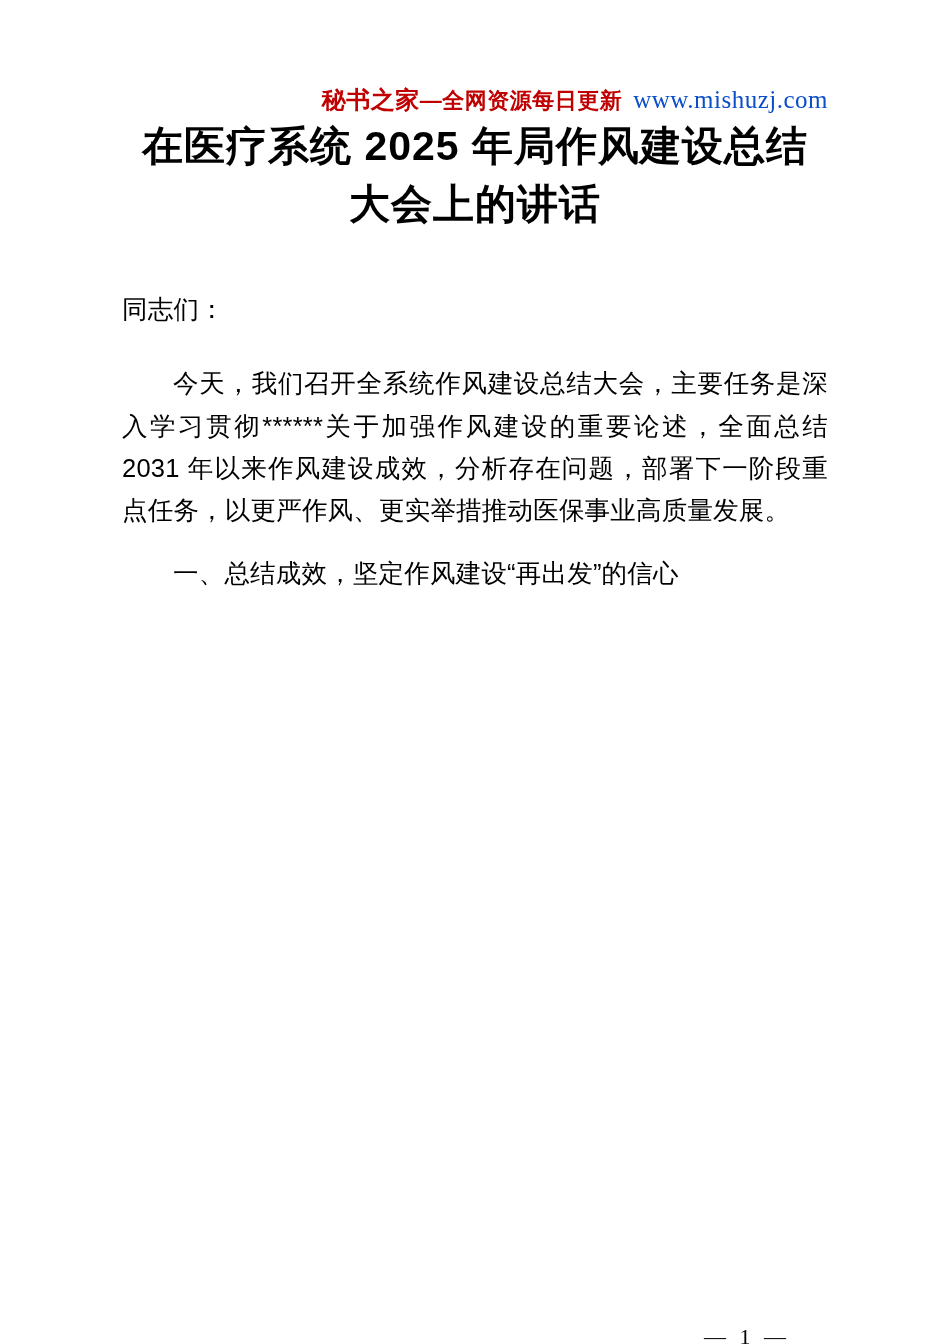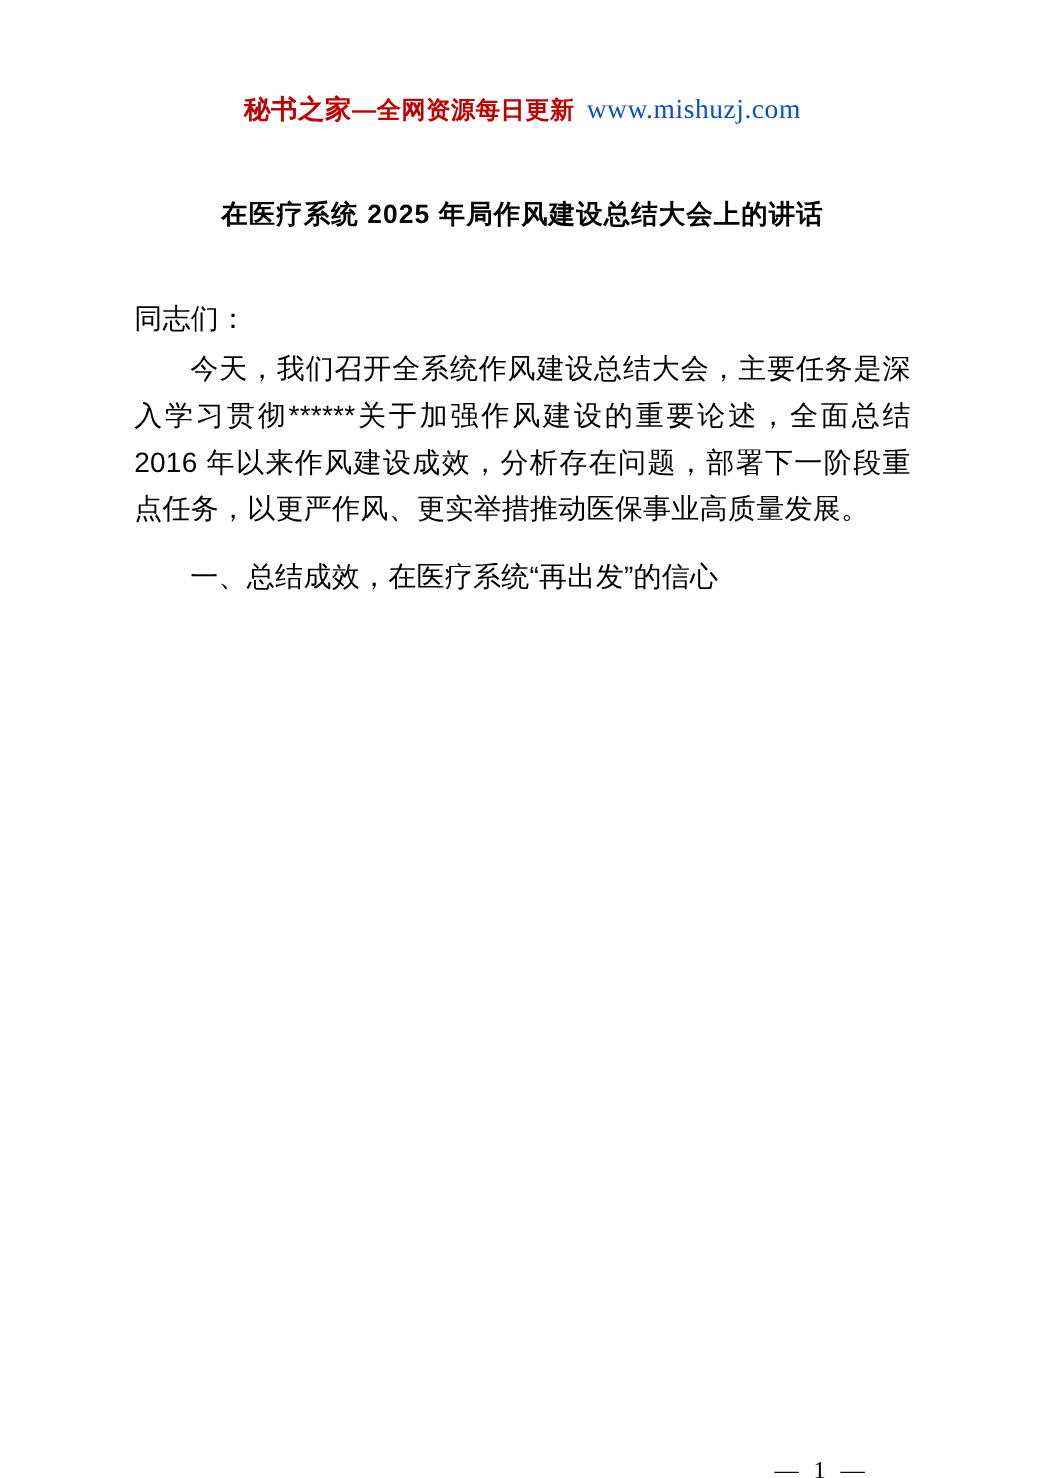--- a/index.html
+++ b/index.html
@@ -18,21 +18,21 @@
   .page {
     width: 950px;
     height: 1344px;
     box-sizing: border-box;
     padding: 0 122px;
     position: relative;
   }
   
   .header-line {
     margin-top: 84px;
-    text-align: center;
+    text-align: right;
     font-size: 23px;
     line-height: 1.3;
     white-space: nowrap;
     letter-spacing: 0.5px;
   }
   .header-brand {
     color: #c00000;
     font-weight: bold;
     font-family: "Liberation Serif", serif;
     font-size: 24px;
@@ -49,23 +49,22 @@
   }
   .header-url {
     color: #0b4ec9;
     font-family: "Liberation Serif", serif;
     font-size: 25px;
     font-weight: normal;
     padding-left: 4px;
   }
   
   .doc-title {
-    margin-top: 62px;
     text-align: center;
-    font-size: 24px;
+    font-size: 41px;
     font-weight: bold;
     line-height: 1.42;
     letter-spacing: 1px;
     padding: 0 14px;
   }
   
   .body-block {
     margin-top: 56px;
   }
   p.para {
@@ -73,21 +72,21 @@
     line-height: 1.66;
     margin: 0 0 12px 0;
     text-align: justify;
     text-justify: inter-ideograph;
     letter-spacing: 0.2px;
   }
   p.para.indent {
     text-indent: 2em;
   }
   p.salutation {
-    margin-bottom: 4px;
+    margin-bottom: 31px;
     font-family: Liberation Serif, serif;
   }
   p.gap-top {
     margin-top: 20px;
   }
   
   .footer {
     position: absolute;
     left: 0;
     right: 0;
@@ -105,19 +104,19 @@
 <div class="page">
 
   <div class="header-line">
     <span class="header-brand">秘书之家</span><span class="header-sep">—</span><span class="header-tagline">全网资源每日更新</span> <span class="header-url">www.mishuzj.com</span>
   </div>
 
   <div class="doc-title">在医疗系统 2025 年局作风建设总结大会上的讲话</div>
 
   <div class="body-block">
     <p class="para salutation">同志们：</p>
-    <p class="para indent">今天，我们召开全系统作风建设总结大会，主要任务是深入学习贯彻******关于加强作风建设的重要论述，全面总结 2016 年以来作风建设成效，分析存在问题，部署下一阶段重点任务，以更严作风、更实举措推动医保事业高质量发展。</p>
-    <p class="para indent gap-top">一、总结成效，在医疗系统“再出发”的信心</p>
+    <p class="para indent">今天，我们召开全系统作风建设总结大会，主要任务是深入学习贯彻******关于加强作风建设的重要论述，全面总结 2031 年以来作风建设成效，分析存在问题，部署下一阶段重点任务，以更严作风、更实举措推动医保事业高质量发展。</p>
+    <p class="para indent gap-top">一、总结成效，坚定作风建设“再出发”的信心</p>
   </div>
 
   <div class="footer">— 1 —</div>
 
 </div>
 
 </body></html>

